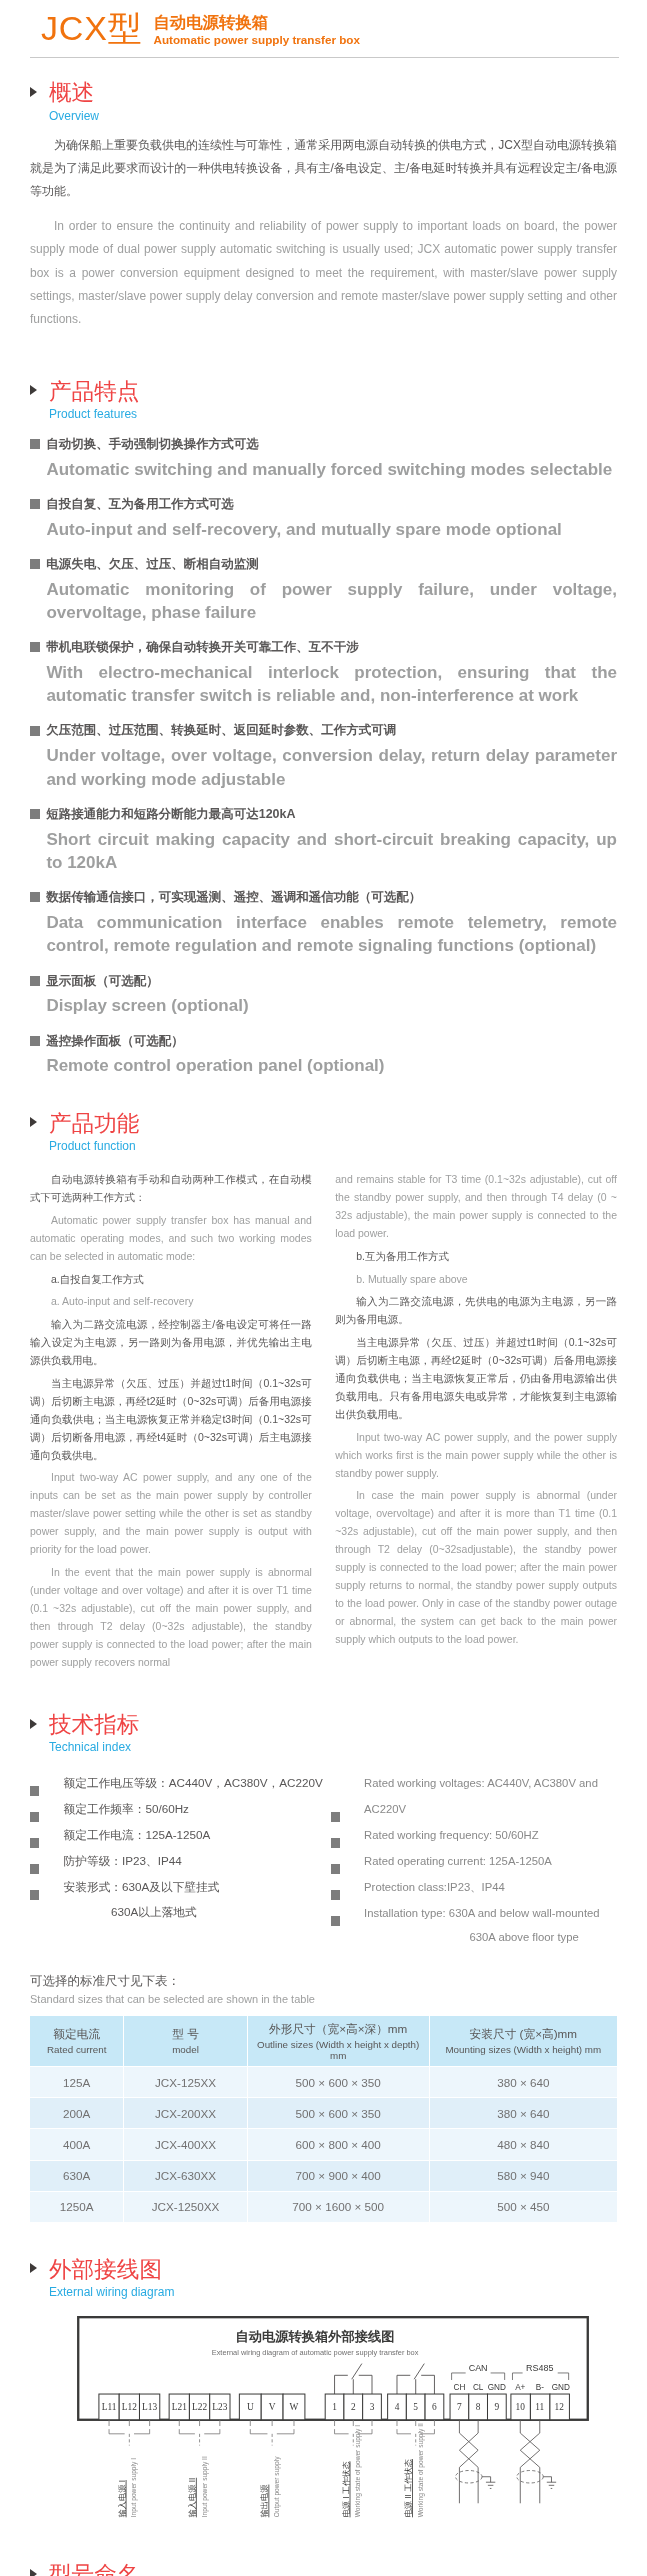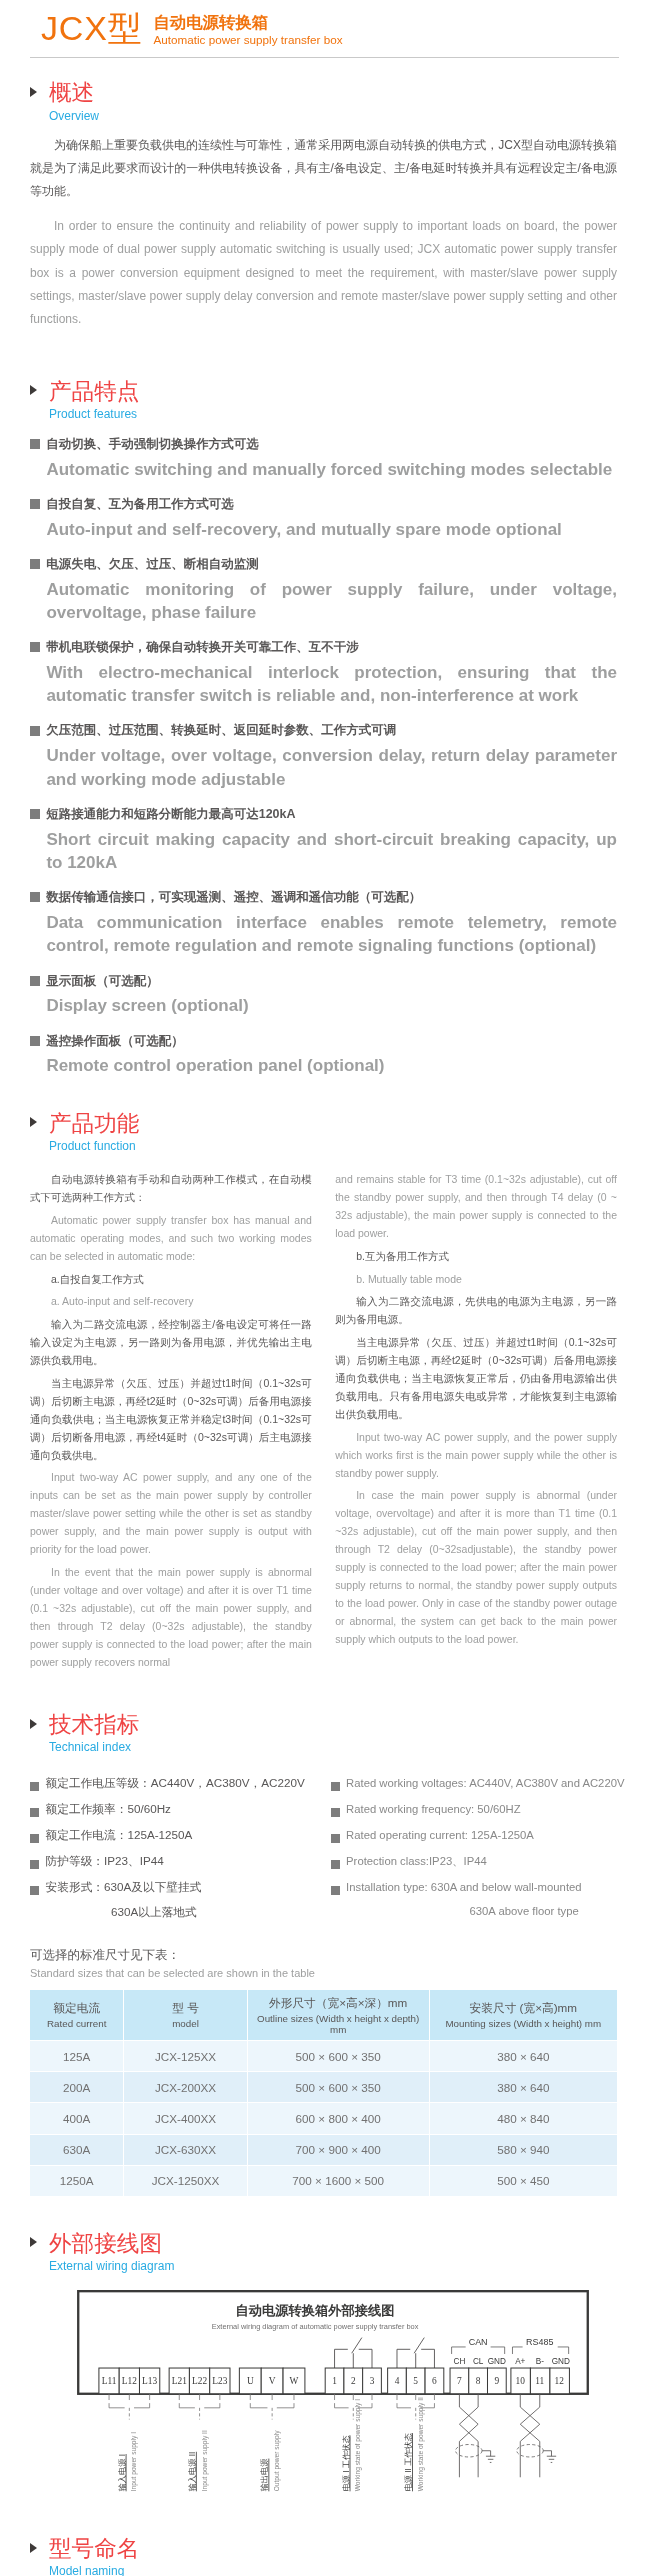--- a/index.html
+++ b/index.html
@@ -8,21 +8,21 @@
     font-family:"Liberation Sans","DejaVu Sans",sans-serif;
     color:#595757;
   }
   .page { padding:11px 12.5px 0 30px; position:relative; }
 
   
   .hdr { display:flex; align-items:flex-start; gap:11px; padding-left:11px; }
   .hdr-model { font-size:34px; line-height:1; color:#F1730E; letter-spacing:0.8px; }
   .hdr-right { padding-top:1.6px; }
   .hdr-cn { font-size:16.4px; font-weight:bold; color:#F1730E; line-height:1.15; }
-  .hdr-en { font-size:11.7px; color:#F1730E; margin-top:1.6px; }
+  .hdr-en { font-size:11.7px; color:#F1730E; margin-top:1.6px;font-weight:bold; }
   .hdr-rule { border:none; border-top:0.8px solid #C9C9C9; margin:11px 0 0 0; width:589px; }
 
   
   .sec-h { position:relative; padding-left:19px; }
   .sec-h .tri {
     position:absolute; left:0; top:5.5px; width:0; height:0;
     border-left:7.8px solid #3E3A39; border-top:5.5px solid transparent; border-bottom:5.5px solid transparent;
   }
   .sec-cn { font-size:22.6px; color:#ef4444; line-height:1.1; }
   .sec-en { font-size:12px; color:#29ABE2; margin-top:2.3px; }
@@ -41,21 +41,21 @@
   .cols { display:flex; gap:23.4px; margin-top:12.5px; width:587px; }
   .col { flex:1 1 0; min-width:0; }
   .fp { font-size:10.5px; line-height:18px; text-align:justify; text-indent:2em; margin:4.7px 0 0 0; }
   .fp.cn { color:#595757; }
   .fp.en { color:#9E9F9F; }
   .fp.noind { text-indent:0; }
 
   
   .tech-cols { display:flex; margin-top:15.6px; width:601px; }
   .tech-col { flex:1 1 0; }
-  .tech-item { font-size:11.7px; line-height:26px; display:flex; align-items:center; }
+  .tech-item { font-size:11.7px; line-height:26px; display:flex; align-items:flex-end;gap:18px; }
   .tech-item .sq { flex:0 0 auto; width:9.4px; height:9.4px; background:#7D7D7D; margin:7.8px 6.2px 0 0; }
   .tech-col.left .tech-item { color:#595757; }
   .tech-col.right .tech-item { color:#898989; font-size:11.3px; }
   .tech-cont { font-size:11.7px; color:#595757; line-height:23.4px; padding-left:81px; }
   .tech-col.right .tech-cont { color:#898989; font-size:11.3px; padding-left:139px; }
 
   
   .tbl-intro-cn { font-size:12.5px; color:#595757; margin-top:23.4px; }
   .tbl-intro-en { font-size:11px; color:#9E9F9F; margin-top:3.9px; }
   table.sizes { border-collapse:collapse; width:587px; margin-top:11px; }
@@ -202,21 +202,21 @@
         <p class="fp cn">a.自投自复工作方式</p>
         <p class="fp en">a. Auto-input and self-recovery</p>
         <p class="fp cn">输入为二路交流电源，经控制器主/备电设定可将任一路输入设定为主电源，另一路则为备用电源，并优先输出主电源供负载用电。</p>
         <p class="fp cn">当主电源异常（欠压、过压）并超过t1时间（0.1~32s可调）后切断主电源，再经t2延时（0~32s可调）后备用电源接通向负载供电；当主电源恢复正常并稳定t3时间（0.1~32s可调）后切断备用电源，再经t4延时（0~32s可调）后主电源接通向负载供电。</p>
         <p class="fp en">Input two-way AC power supply, and any one of the inputs can be set as the main power supply by controller master/slave power setting while the other is set as standby power supply, and the main power supply is output with priority for the load power.</p>
         <p class="fp en">In the event that the main power supply is abnormal (under voltage and over voltage) and after it is over T1 time (0.1 ~32s adjustable), cut off the main power supply, and then through T2 delay (0~32s adjustable), the standby power supply is connected to the load power; after the main power supply recovers normal</p>
       </div>
       <div class="col">
         <p class="fp en noind">and remains stable for T3 time (0.1~32s adjustable), cut off the standby power supply, and then through T4 delay (0 ~ 32s adjustable), the main power supply is connected to the load power.</p>
         <p class="fp cn">b.互为备用工作方式</p>
-        <p class="fp en">b. Mutually table mode</p>
+        <p class="fp en">b. Mutually spare above</p>
         <p class="fp cn">输入为二路交流电源，先供电的电源为主电源，另一路则为备用电源。</p>
         <p class="fp cn">当主电源异常（欠压、过压）并超过t1时间（0.1~32s可调）后切断主电源，再经t2延时（0~32s可调）后备用电源接通向负载供电；当主电源恢复正常后，仍由备用电源输出供负载用电。只有备用电源失电或异常，才能恢复到主电源输出供负载用电。</p>
         <p class="fp en">Input two-way AC power supply, and the power supply which works first is the main power supply while the other is standby power supply.</p>
         <p class="fp en">In case the main power supply is abnormal (under voltage, overvoltage) and after it is more than T1 time (0.1 ~32s adjustable), cut off the main power supply, and then through T2 delay (0~32sadjustable), the standby power supply is connected to the load power; after the main power supply returns to normal, the standby power supply outputs to the load power. Only in case of the standby power outage or abnormal, the system can get back to the main power supply which outputs to the load power.</p>
       </div>
     </div>
   </div>
 
   <div class="mt-tech">
     <div class="sec-h">

